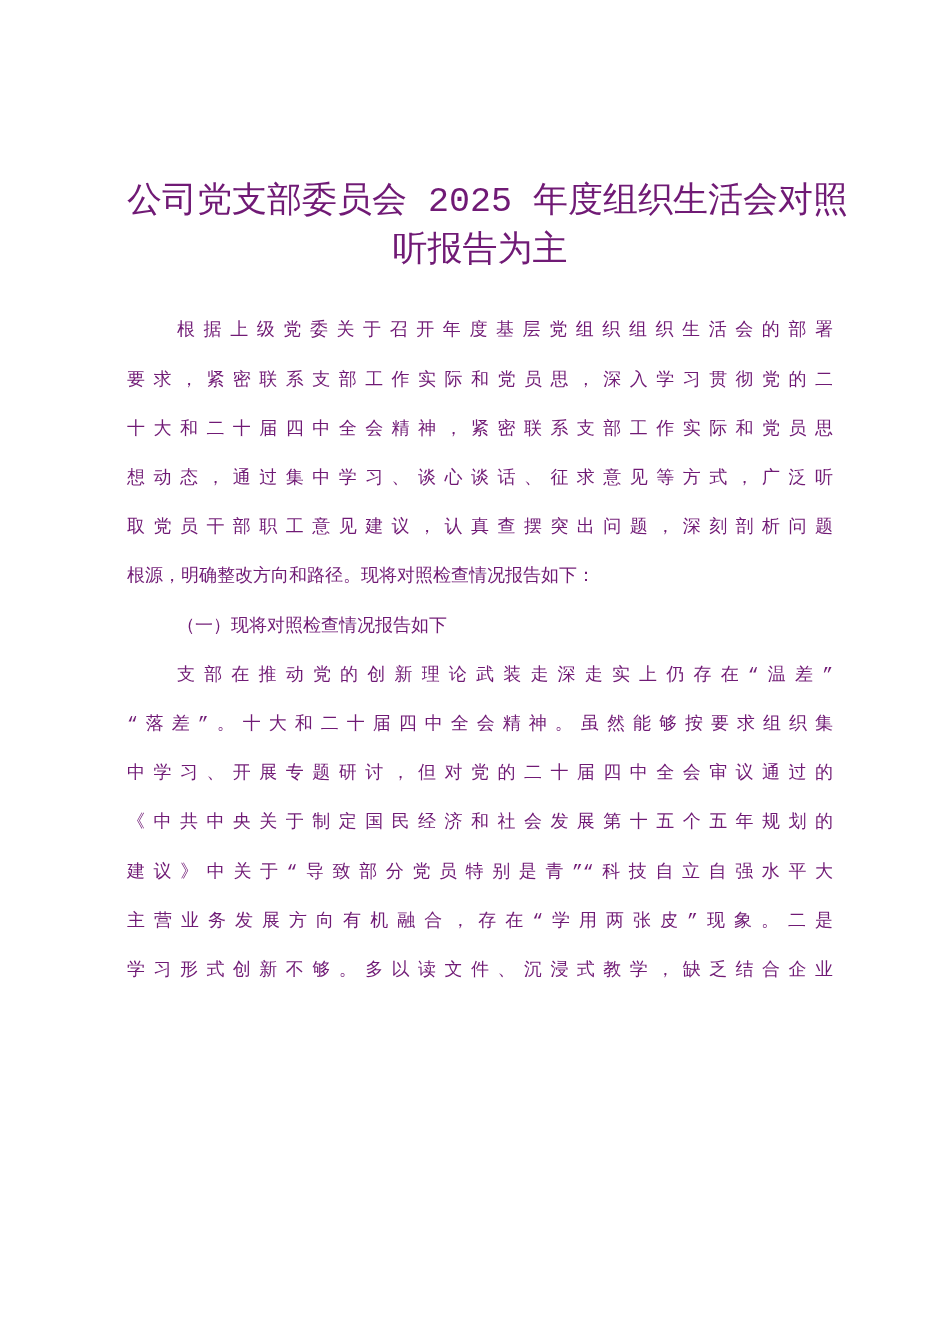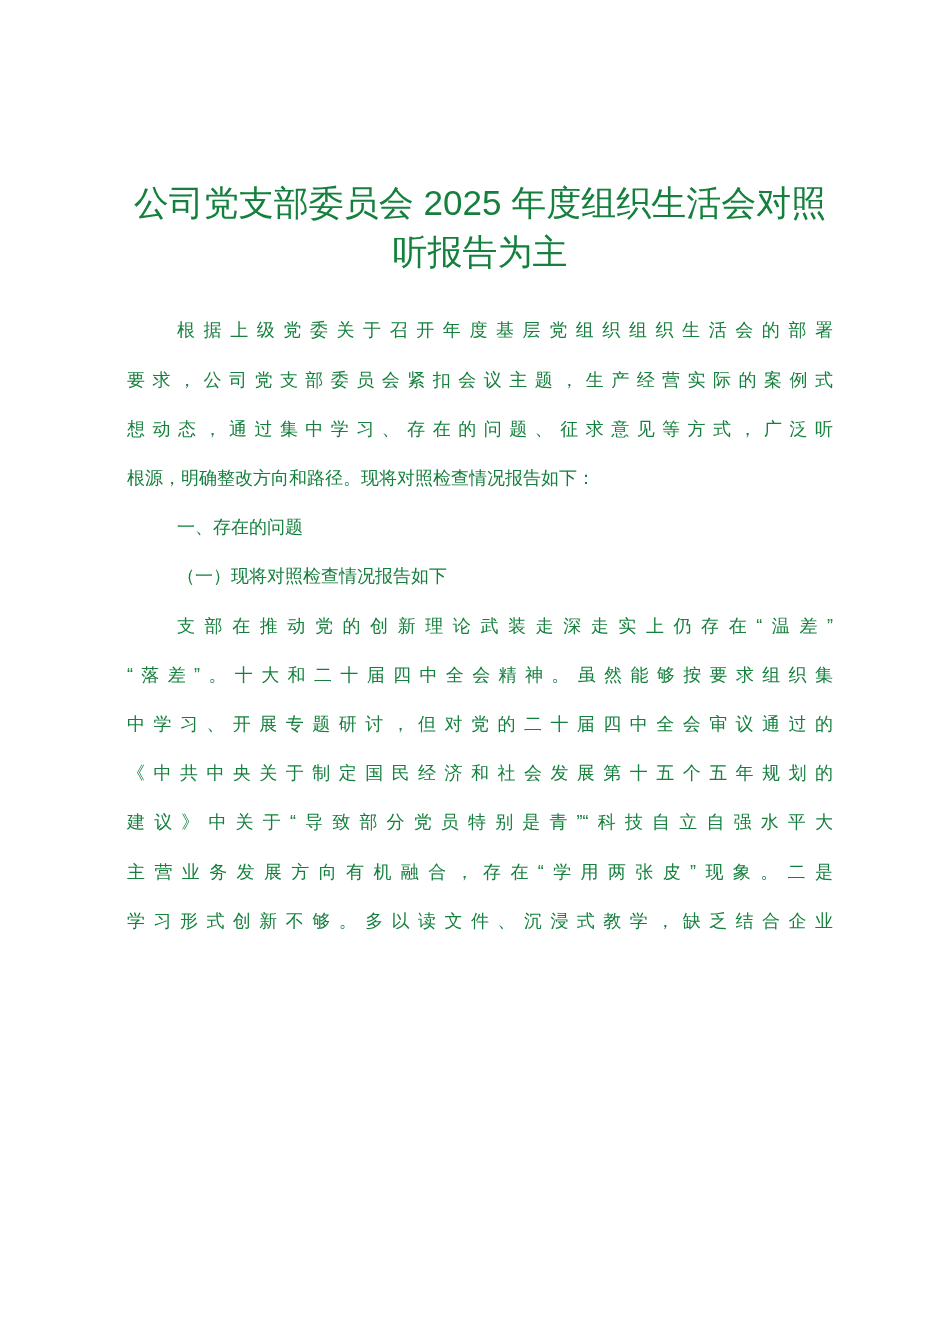--- a/index.html
+++ b/index.html
@@ -47,34 +47,33 @@
     text-indent: 50px;
   }
   .heading .line,
   .subheading .line {
     font-weight: 400;
   }
 </style>
 </head>
 <body style="background: rgb(255, 255, 255);">
 
-<div class="doc" style="color: #15803d;">
+<div class="doc" style="color: #701a75; font-family: Liberation Mono, monospace;">
   <div class="title">
     <div class="title-line">公司党支部委员会 2025 年度组织生活会对照</div>
     <div class="title-line">听报告为主</div>
   </div>
   <div>
       <div class="block paragraph">
         <div class="line indent fill">根据上级党委关于召开年度基层党组织组织生活会的部署</div>
-        <div class="line fill">要求，公司党支部委员会紧扣会议主题，生产经营实际的案例式</div>
-        <div class="line fill">想动态，通过集中学习、存在的问题、征求意见等方式，广泛听</div>
+        <div class="line fill">要求，紧密联系支部工作实际和党员思，深入学习贯彻党的二</div>
+        <div class="line fill">十大和二十届四中全会精神，紧密联系支部工作实际和党员思</div>
+        <div class="line fill">想动态，通过集中学习、谈心谈话、征求意见等方式，广泛听</div>
+        <div class="line fill">取党员干部职工意见建议，认真查摆突出问题，深刻剖析问题</div>
         <div class="line">根源，明确整改方向和路径。现将对照检查情况报告如下：</div>
-      </div>
-      <div class="block heading">
-        <div class="line indent">一、存在的问题</div>
       </div>
       <div class="block subheading">
         <div class="line indent">（一）现将对照检查情况报告如下</div>
       </div>
       <div class="block paragraph">
         <div class="line indent fill">支部在推动党的创新理论武装走深走实上仍存在“温差”</div>
         <div class="line fill">“落差”。十大和二十届四中全会精神。虽然能够按要求组织集</div>
         <div class="line fill">中学习、开展专题研讨，但对党的二十届四中全会审议通过的</div>
         <div class="line fill">《中共中央关于制定国民经济和社会发展第十五个五年规划的</div>
         <div class="line fill">建议》中关于“导致部分党员特别是青”“科技自立自强水平大</div>

